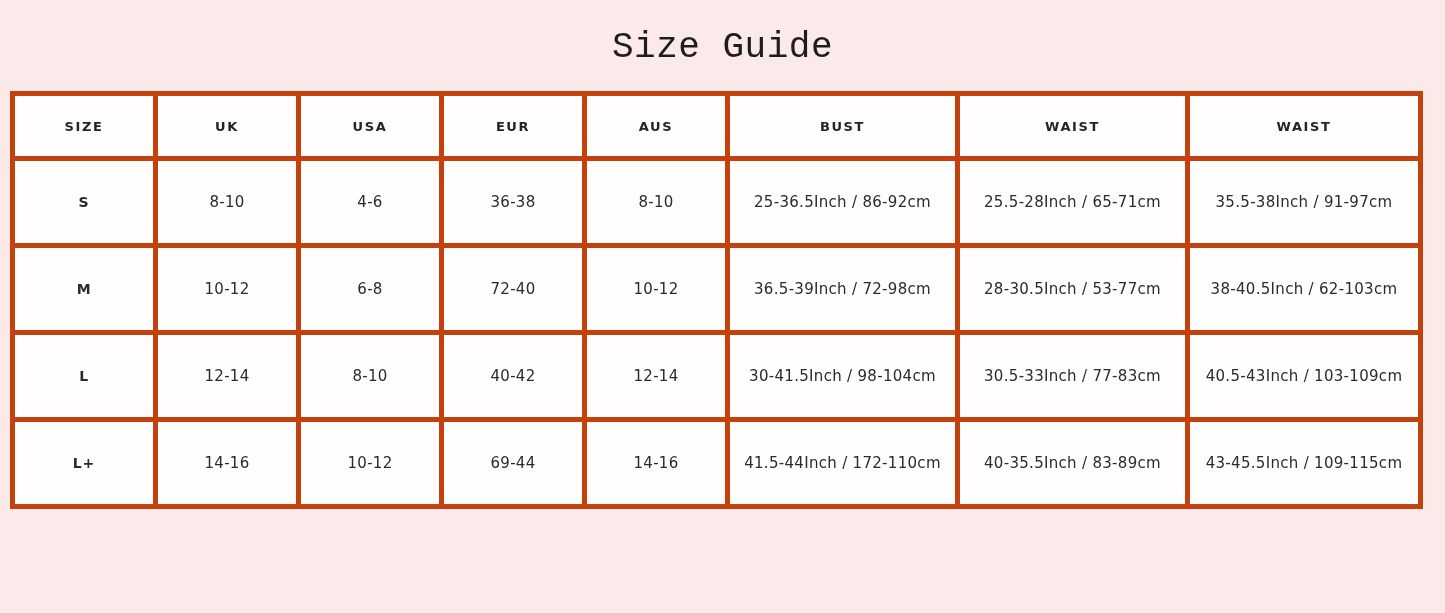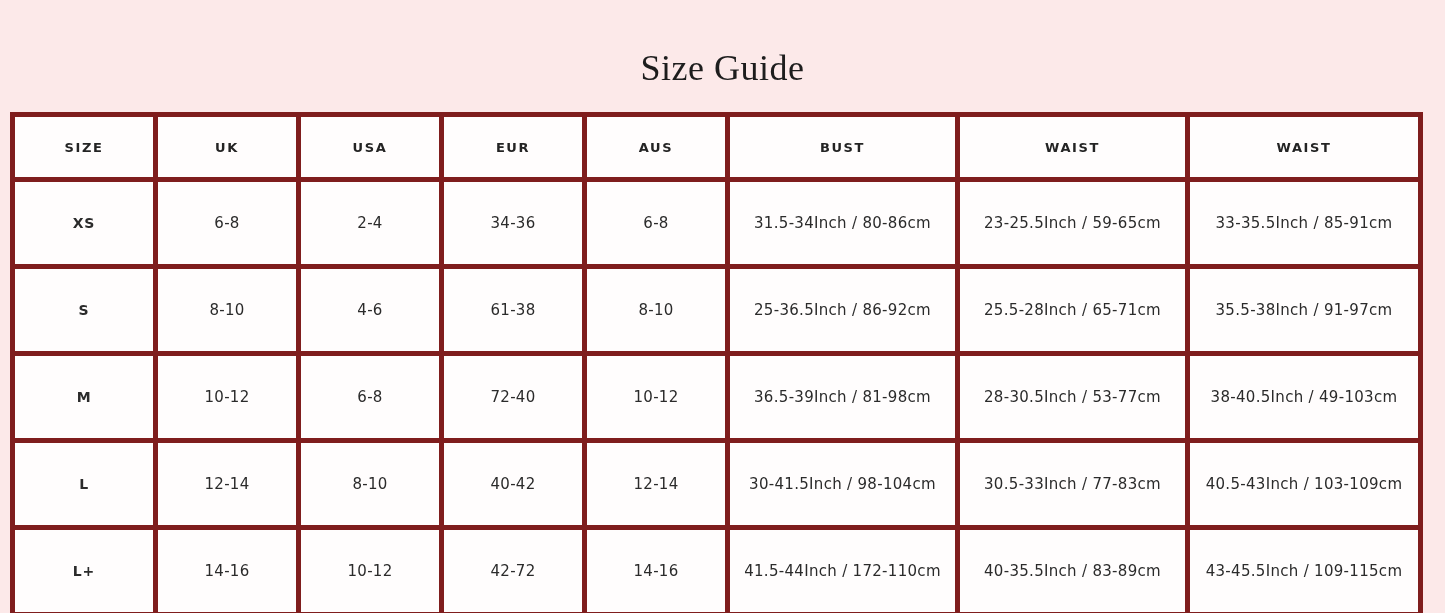--- a/index.html
+++ b/index.html
@@ -7,35 +7,35 @@
     padding: 0;
   }
   body {
     width: 1445px;
     height: 613px;
     overflow: hidden;
     background: #fce9e9;
     font-family: "DejaVu Sans", "Liberation Sans", sans-serif;
   }
   .page-title {
-    margin: 12px;
-    padding-top: 35px;
+    margin: 0;
+    padding-top: 26px;
     text-align: center;
-    font-family: Liberation Serif, serif;
+    font-family: Liberation Mono, monospace;
     font-weight: 400;
     font-size: 36px;
     line-height: 1.2;
     color: #1d1d1d;
     letter-spacing: 0.5px;
   }
   table.size-guide {
     table-layout: fixed;
     border-collapse: separate;
     border-spacing: 5px;
-    background: #7f1d1d;
+    background: #c2410c;
     width: 1413px;
     margin-left: 10px;
     margin-top: 22px;
   }
   col.c-narrow { width: 138px; }
   col.c-wide   { width: 225px; }
   col.c-wider  { width: 228px; }
   th, td {
     background: #fffdfd;
     text-align: center;
@@ -86,63 +86,53 @@
       <th>USA</th>
       <th>EUR</th>
       <th>AUS</th>
       <th>BUST</th>
       <th>WAIST</th>
       <th>WAIST</th>
     </tr>
   </thead>
   <tbody>
     <tr>
-      <td class="size-col">XS</td>
-      <td>6-8</td>
-      <td>2-4</td>
-      <td>34-36</td>
-      <td>6-8</td>
-      <td>31.5-34Inch / 80-86cm</td>
-      <td>23-25.5Inch / 59-65cm</td>
-      <td>33-35.5Inch / 85-91cm</td>
-    </tr>
-    <tr>
       <td class="size-col">S</td>
       <td>8-10</td>
       <td>4-6</td>
-      <td>61-38</td>
+      <td>36-38</td>
       <td>8-10</td>
       <td>25-36.5Inch / 86-92cm</td>
       <td>25.5-28Inch / 65-71cm</td>
       <td>35.5-38Inch / 91-97cm</td>
     </tr>
     <tr>
       <td class="size-col">M</td>
       <td>10-12</td>
       <td>6-8</td>
       <td>72-40</td>
       <td>10-12</td>
-      <td>36.5-39Inch / 81-98cm</td>
+      <td>36.5-39Inch / 72-98cm</td>
       <td>28-30.5Inch / 53-77cm</td>
-      <td>38-40.5Inch / 49-103cm</td>
+      <td>38-40.5Inch / 62-103cm</td>
     </tr>
     <tr>
       <td class="size-col">L</td>
       <td>12-14</td>
       <td>8-10</td>
       <td>40-42</td>
       <td>12-14</td>
       <td>30-41.5Inch / 98-104cm</td>
       <td>30.5-33Inch / 77-83cm</td>
       <td>40.5-43Inch / 103-109cm</td>
     </tr>
     <tr>
       <td class="size-col">L+</td>
       <td>14-16</td>
       <td>10-12</td>
-      <td>42-72</td>
+      <td>69-44</td>
       <td>14-16</td>
       <td>41.5-44Inch / 172-110cm</td>
       <td>40-35.5Inch / 83-89cm</td>
       <td>43-45.5Inch / 109-115cm</td>
     </tr>
   </tbody>
 </table>
 
 </body></html>

